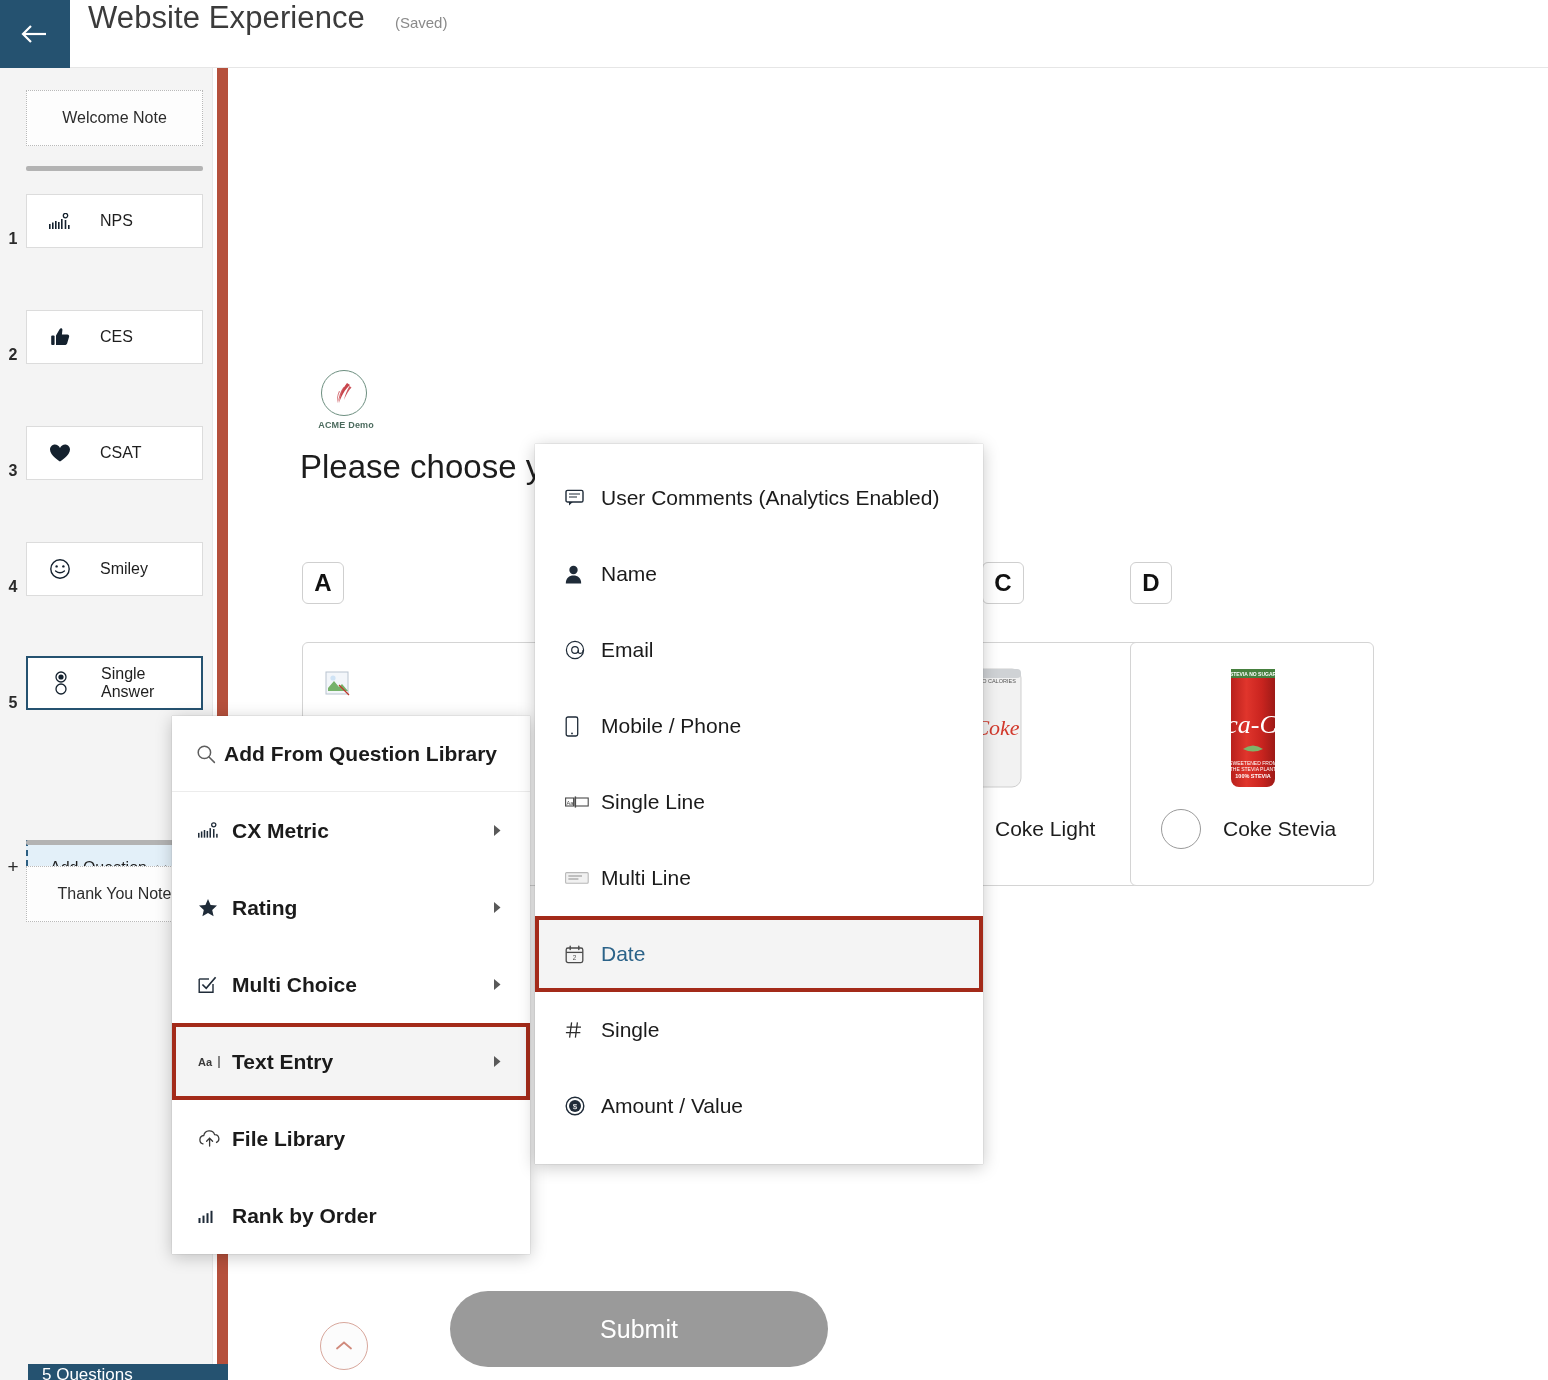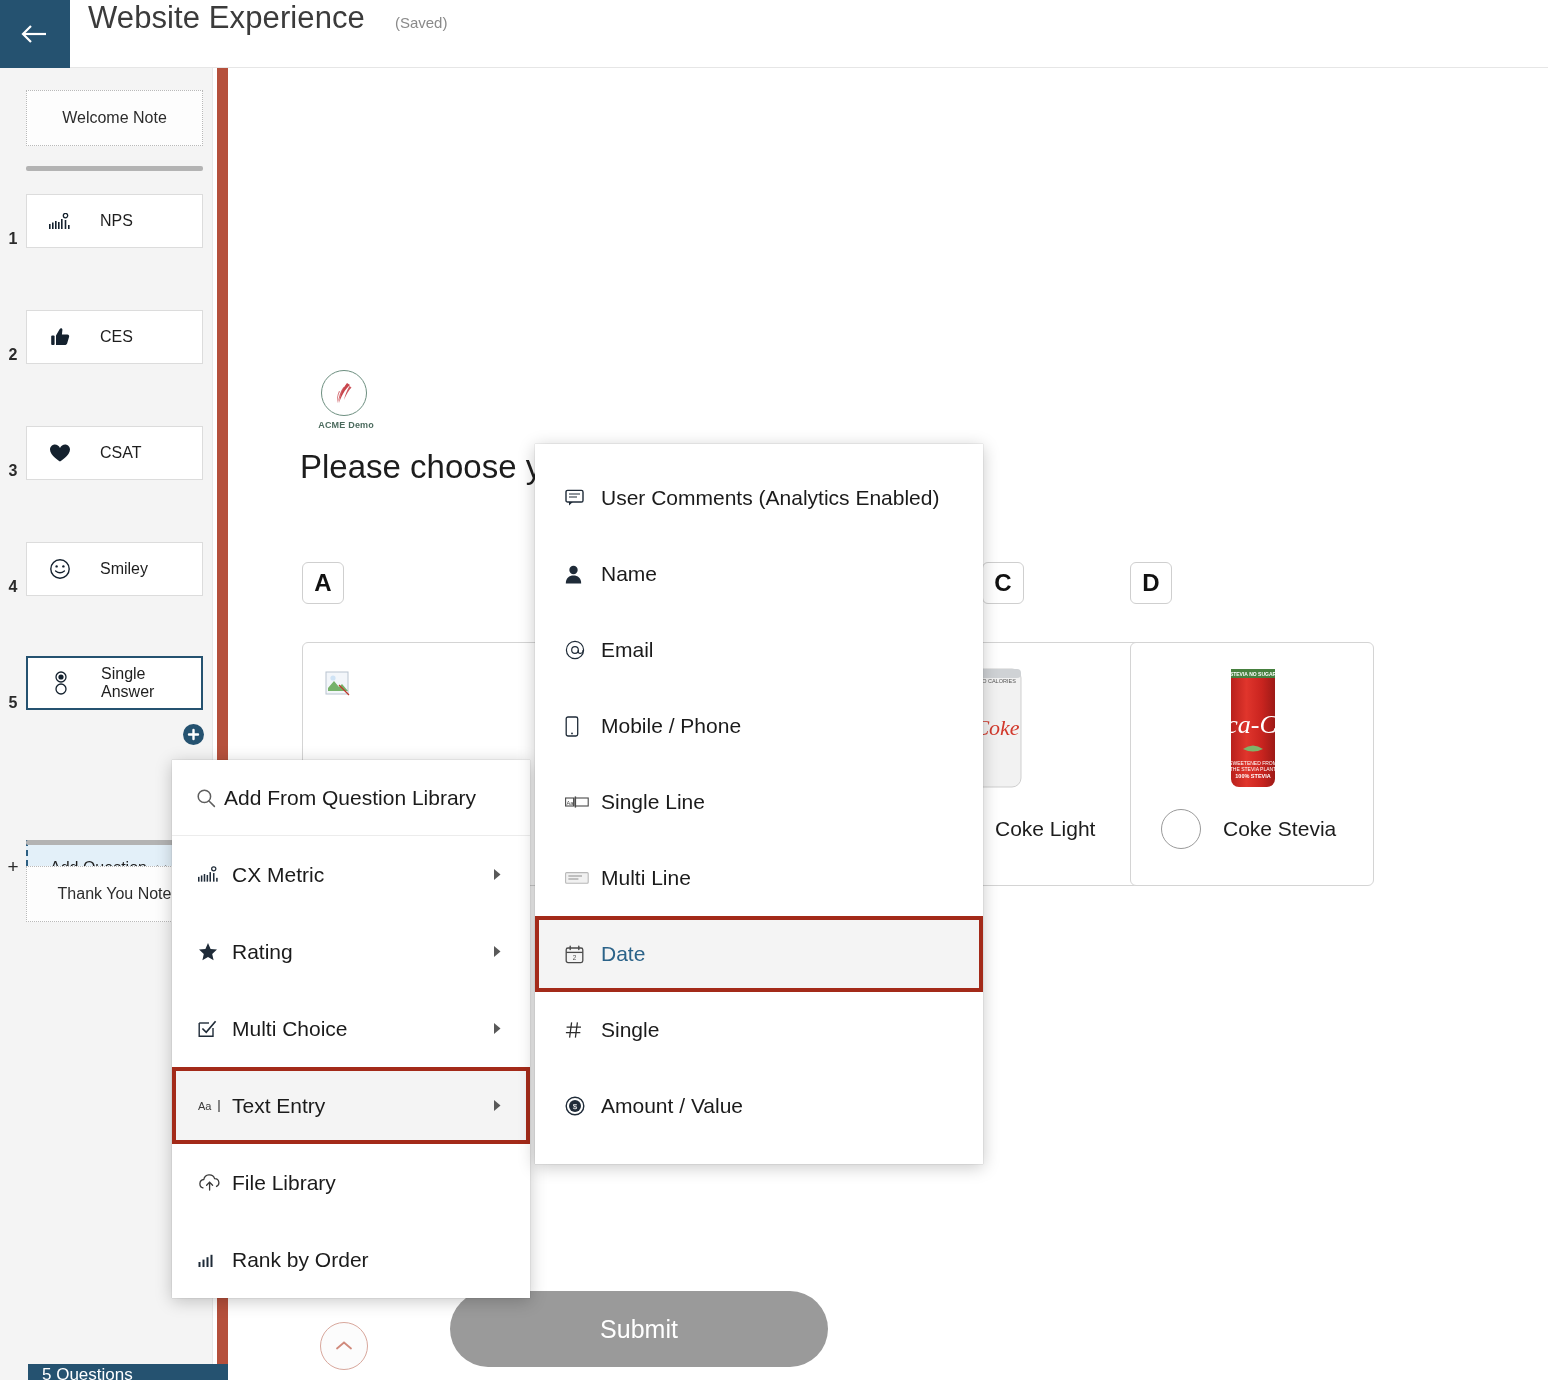--- a/index.html
+++ b/index.html
@@ -142,21 +142,21 @@
     border-radius: 50%; border: 1.5px solid #d8a79c; background:#fcfcfc;
     display:flex; align-items:center; justify-content:center; cursor:pointer;
   }
 
   
   .menu {
     position: absolute; background: #fff;
     box-shadow: 0 3px 16px rgba(0,0,0,.22), 0 0 1px rgba(0,0,0,.28);
     z-index: 20;
   }
-  #type-menu { left: 172px; top: 760px; width: 358px; }
+  #type-menu { left: 172px; top: 716px; width: 358px; font-weight: bold; }
   .menu-search {
     height: 76px; display:flex; align-items:center; gap: 8px;
     padding-left: 24px; border-bottom: 1px solid #ececec;
     font-size: 21px; color: #1b1b1b; cursor: text;
   }
   .menu-item {
     height: 77px; display:flex; align-items:center; gap: 0;
     padding-left: 26px; padding-right: 28px;
     font-size: 21px; color: #1b1b1b; cursor: pointer; position: relative;
   }

